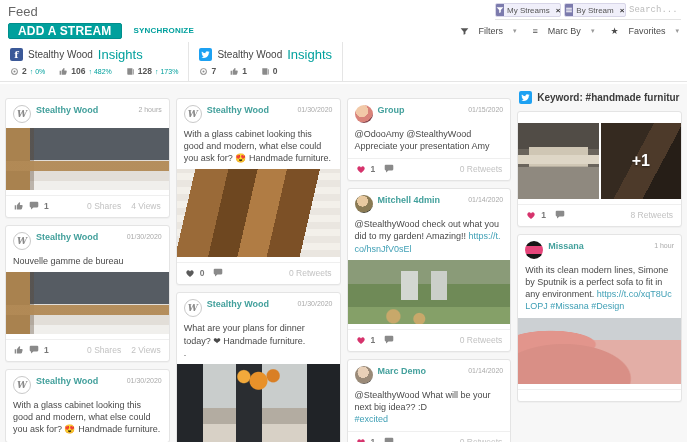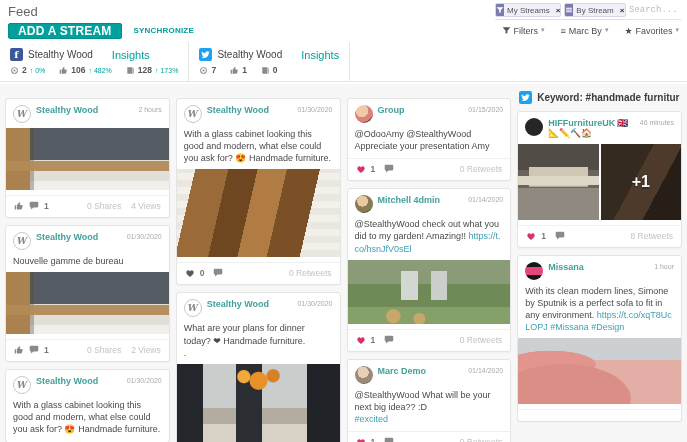--- a/index.html
+++ b/index.html
@@ -20,32 +20,32 @@
   .searchbar input{border:none;outline:none;font-size:9px;width:52px;color:#555;font-family:Liberation Mono, monospace}
   .searchbar input::placeholder{color:#bbb}
 
   .btnrow{position:absolute;top:22px;left:8px;display:flex;align-items:center;gap:4px}
   .btn{background:#00a09d;border:1px solid #008f8c;color:#fff;font-size:12px;font-weight:bold;
        letter-spacing:.2px;padding:0 9px;border-radius:2px;cursor:pointer;font-family:inherit}
   .lnkbtn{color:#00a09d;font-size:8px;font-weight:bold;letter-spacing:.2px;padding:4px 8px;cursor:pointer;background:none;border:none;font-family:inherit}
 
   .ctrls{position:absolute;top:26px;right:8px;display:flex;align-items:center;gap:16px;
          font-size:9px;color:#4c4c4c}
-  .ctrl{display:flex;align-items:flex-start;gap:3px;cursor:pointer}
+  .ctrl{display:flex;align-items:center;gap:10px;cursor:pointer}
   .caret{color:#999;font-size:7px}
   .star{color:#4c4c4c;font-size:9px}
 
   
   .accrow{position:absolute;top:42px;left:0;right:0;height:40px;border-bottom:1px solid #e5e5e5;
           display:flex;align-items:stretch}
   .acct{display:flex;flex-direction:column;justify-content:center;gap:4px;padding:4px 10px;
         border-right:1px solid #e5e5e5}
   .acct-head{display:flex;align-items:center;gap:5px}
   .acct-name{font-size:10px;color:#444}
-  .insights{font-size:11px;color:#00a09d;margin-left:14px;cursor:pointer}
+  .insights{font-size:13px;color:#00a09d;cursor:pointer}
   .stats{display:flex;align-items:center;gap:14px}
   .stat{display:flex;align-items:center;gap:3px}
   .stat .ic{width:9px;height:9px;color:#8a8a8a}
   .stat-v{font-size:8.5px;font-weight:bold;color:#555}
   .stat-t{font-size:7px;color:#00a09d}
 
   .netic{width:13px;height:13px;border-radius:2px;display:flex;align-items:center;justify-content:center;flex:0 0 13px}
   .netic.fb{background:#3b5998;color:#fff;font:bold 10px "DejaVu Serif",serif}
   .netic.tw{background:#1da1f2}
   .netic.tw .ic{width:9px;height:9px;color:#fff}
@@ -467,25 +467,20 @@
       <div class="colhead">
         <span class="netic tw">
             <svg class="ic">
               <use href="#i-bird"></use>
             </svg>
           </span>
         <span>Keyword: #handmade furniture</span>
       </div>
       <div class="cards">
         <div class="card">
-          <div class="chead">
-            <span class="av av-hif"></span>
-            <span class="author">HIFFurnitureUK 🇬🇧📐✏️🔨🏠</span>
-            <span class="time">46 minutes</span>
-          </div>
           <div class="imgpair">
             <div class="img-worktable"></div>
             <div class="img-drawer">
               <span class="overlay">+1</span>
             </div>
           </div>
           <div class="cfoot">
             <svg class="ic heart liked">
                 <use href="#i-heart"></use>
               </svg>

